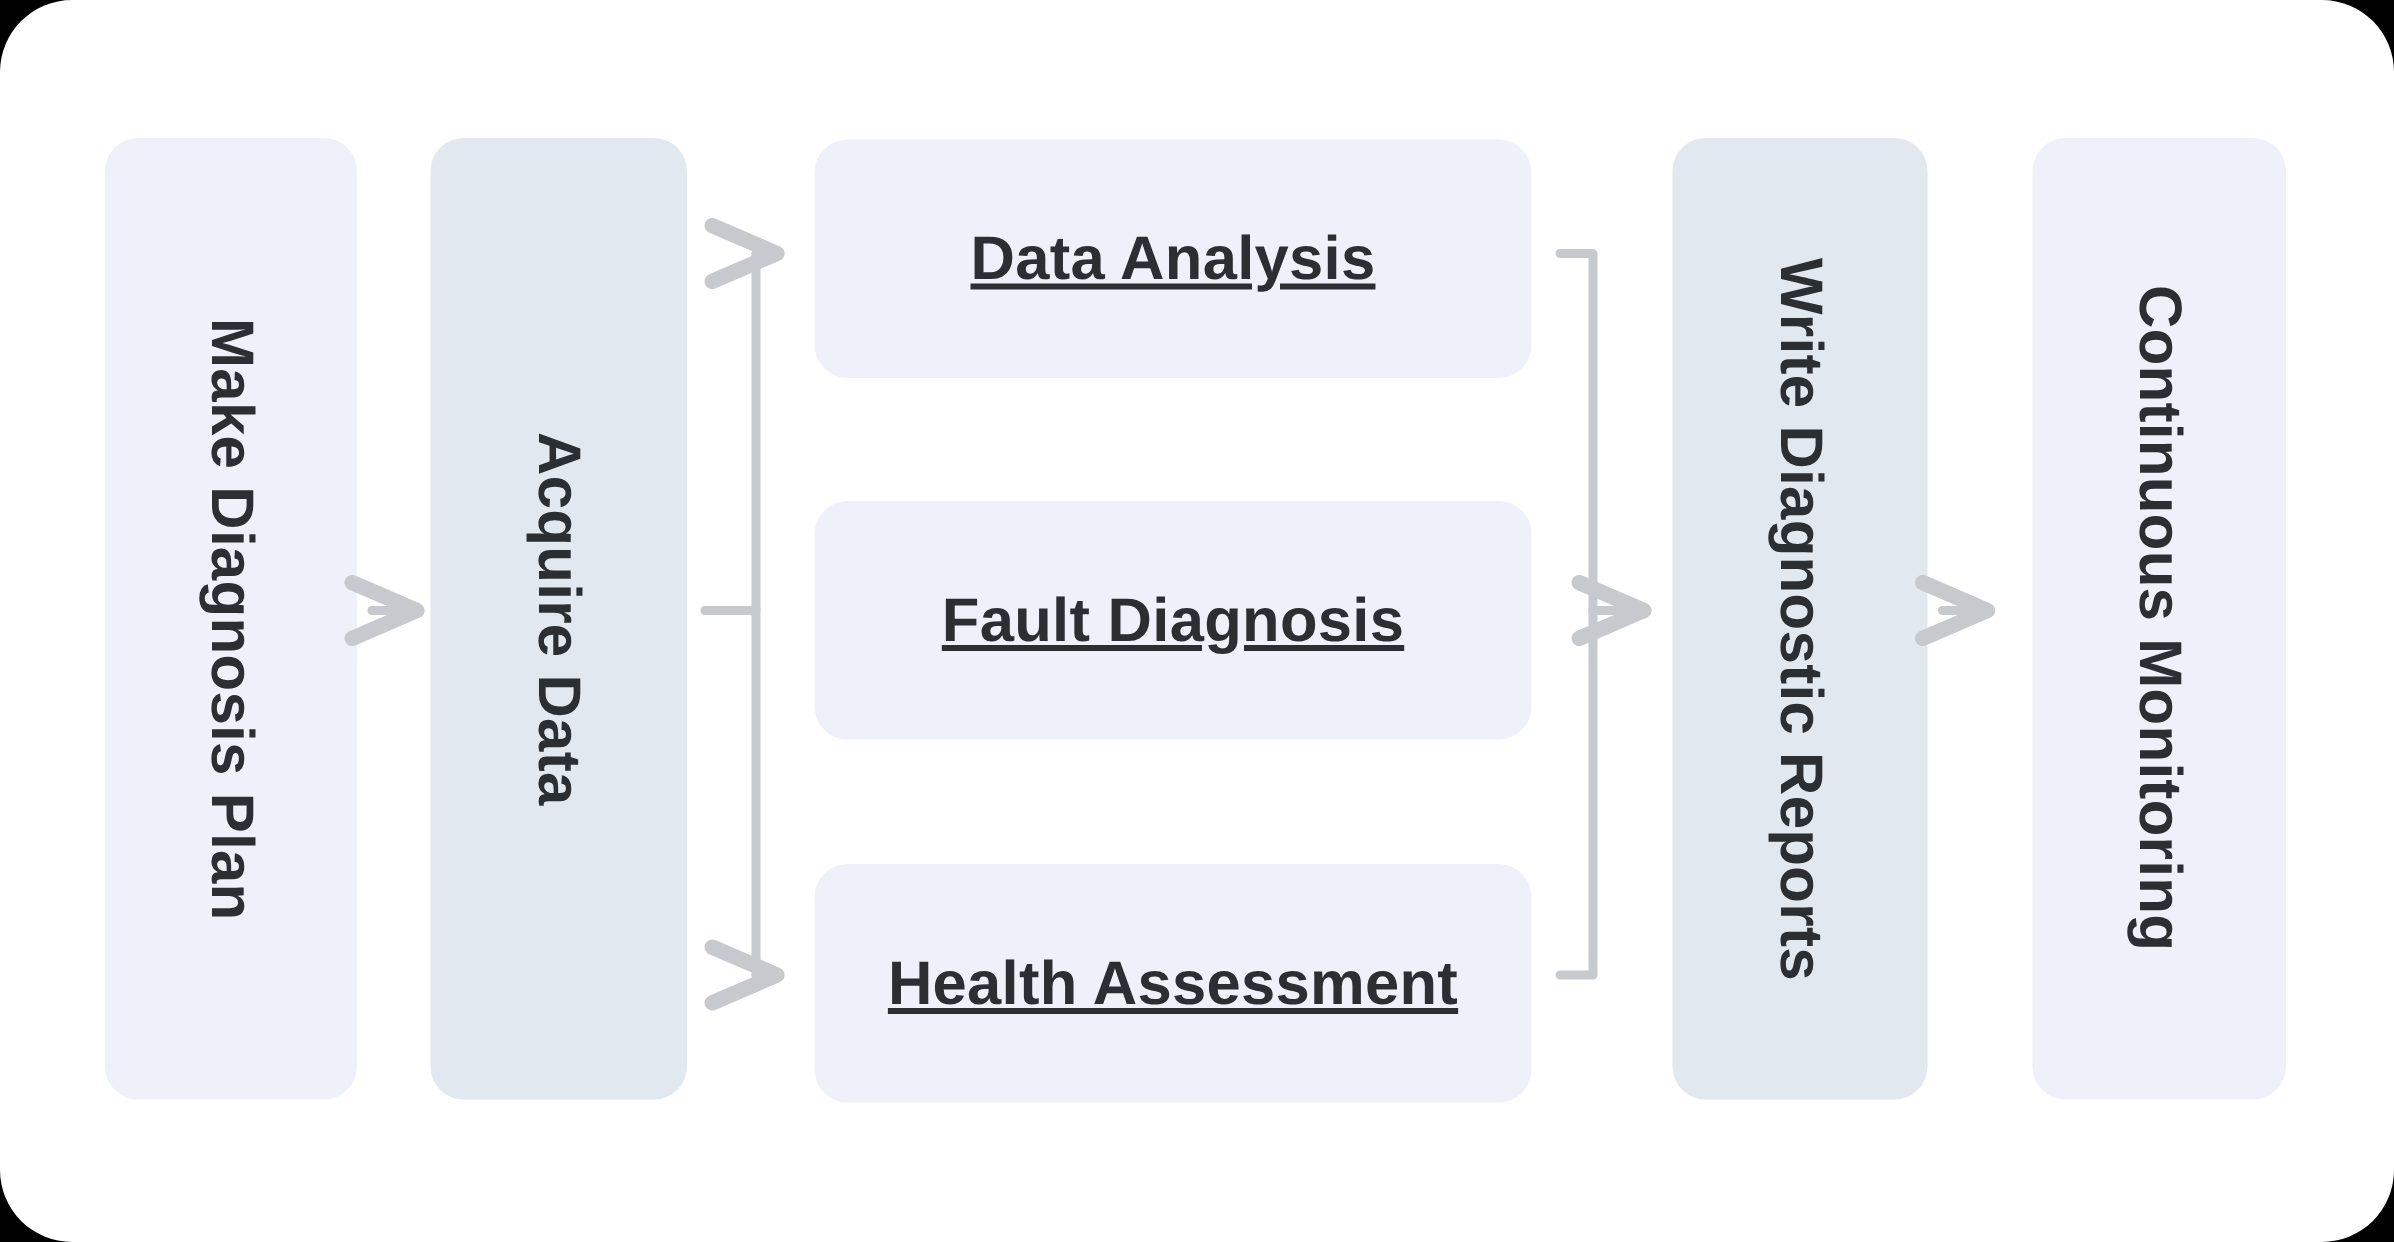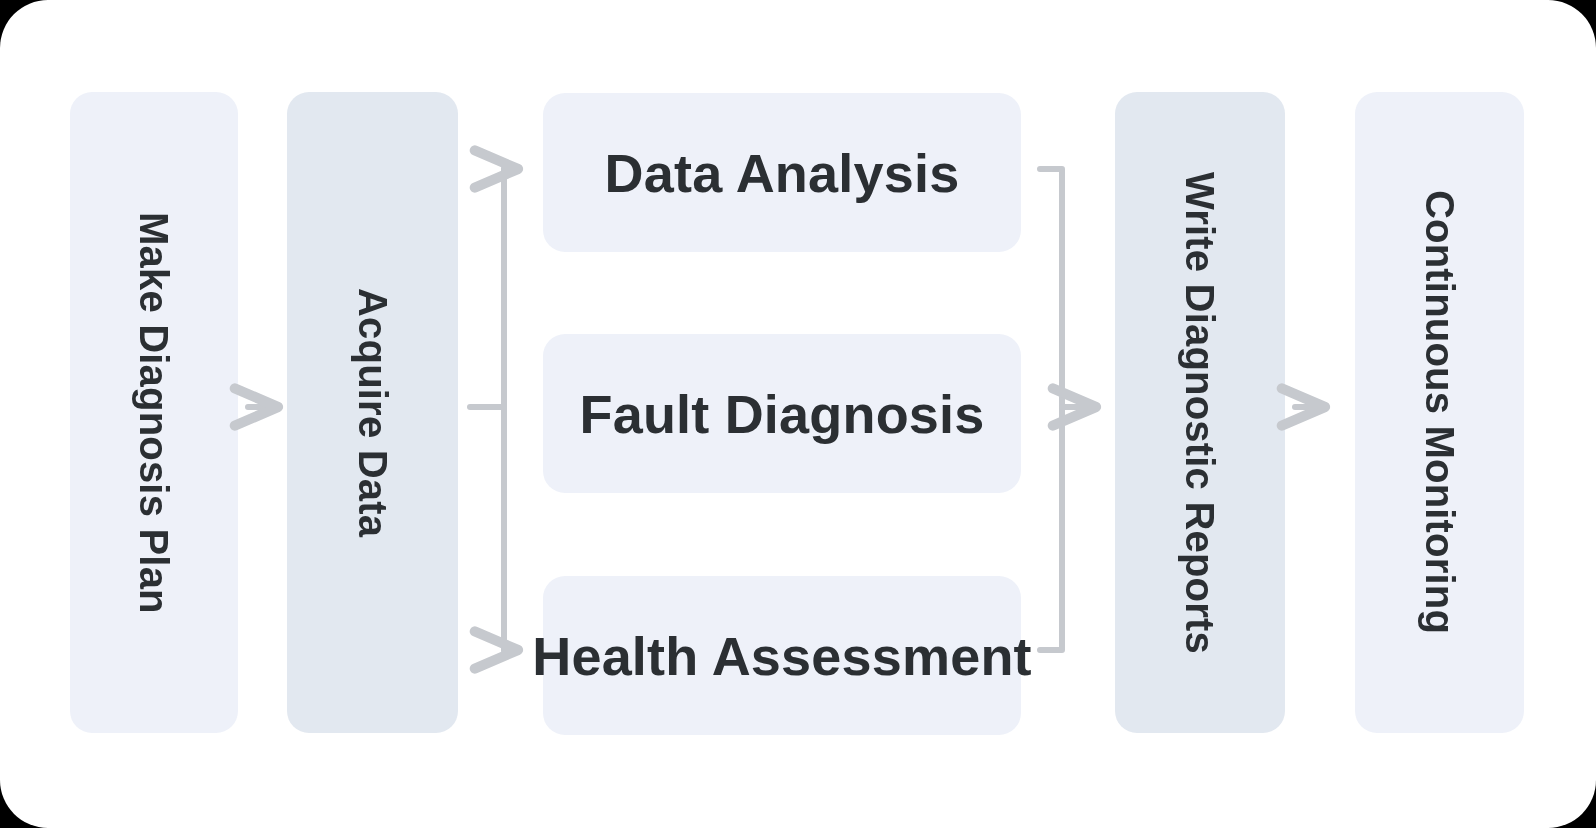--- a/index.html
+++ b/index.html
@@ -36,21 +36,22 @@
     white-space: nowrap;
     line-height: 1;
   }
   
   .node.vertical .node-label {
     writing-mode: vertical-rl;
     text-orientation: mixed;
     font-size: 40px;
   }
   .node.horizontal .node-label {
-    font-size: 54px;
+    font-size: 41px;
+    text-decoration: underline;
   }
   
   #connectors {
     position: absolute;
     left: 0;
     top: 0;
     width: 1596px;
     height: 828px;
     pointer-events: none;
   }

